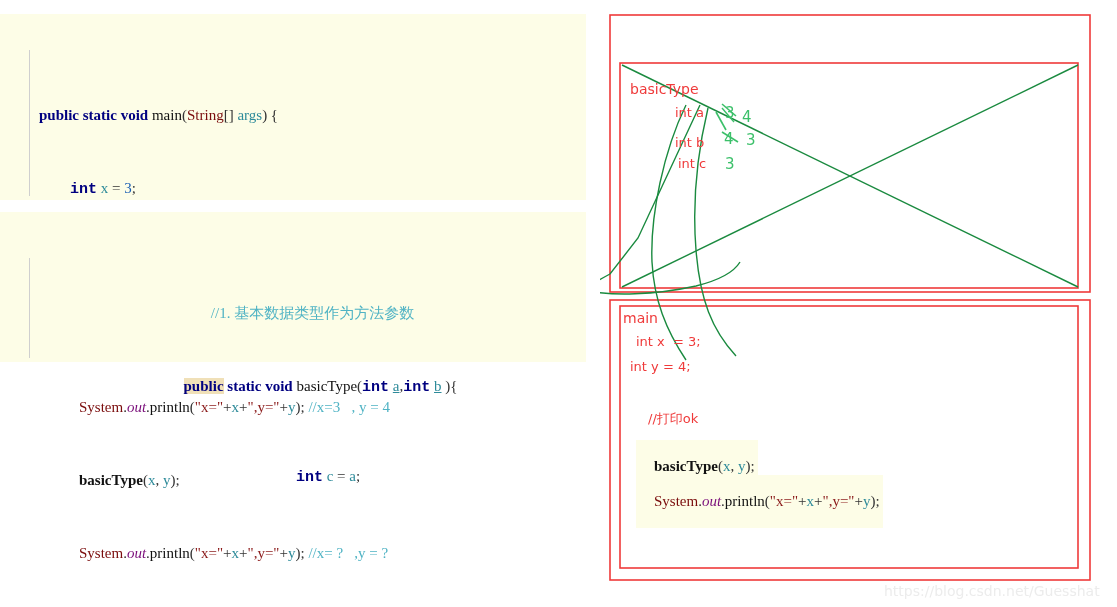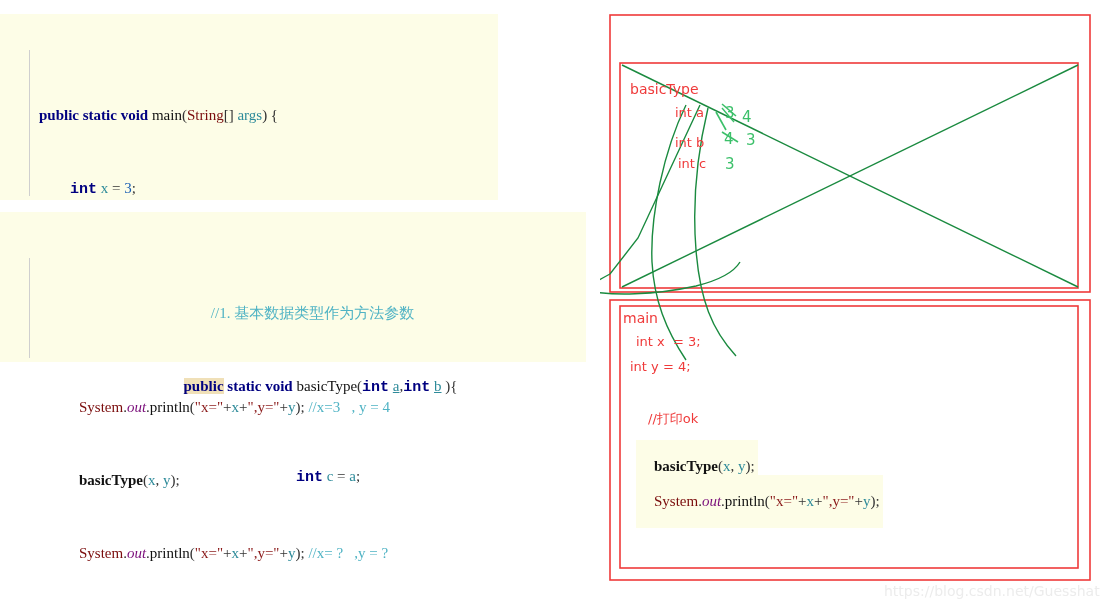--- a/index.html
+++ b/index.html
@@ -3,21 +3,21 @@
 <meta charset="utf-8">
 <style>
   html,body{margin:0;padding:0;background:#ffffff;}
   body{width:1117px;height:607px;position:relative;overflow:hidden;
        font-family:"Liberation Sans",sans-serif;}
 
   
   .code-pane{position:absolute;background:#fdfde7;
              font-family:"Liberation Serif",serif;font-size:15px;
              color:#1b1b8f;white-space:pre;}
-  #pane-main{left:0;top:14px;width:498px;height:186px;}
+  #pane-main{left:0;top:14px;width:586px;height:186px;}
   #pane-method{left:0;top:212px;width:586px;height:150px;text-align:center;}
 
   .cline{position:relative;height:22px;line-height:22px;padding-left:24px;}
   .cline.hl{background:#f4f4f4;}
   .cline.blank{height:22px;}
   .indent-guide{position:absolute;left:29px;width:1px;background:#cfcfcf;}
   #ig1{top:36px;height:146px;}
 
   
   .kw{color:#000080;font-weight:bold;}

